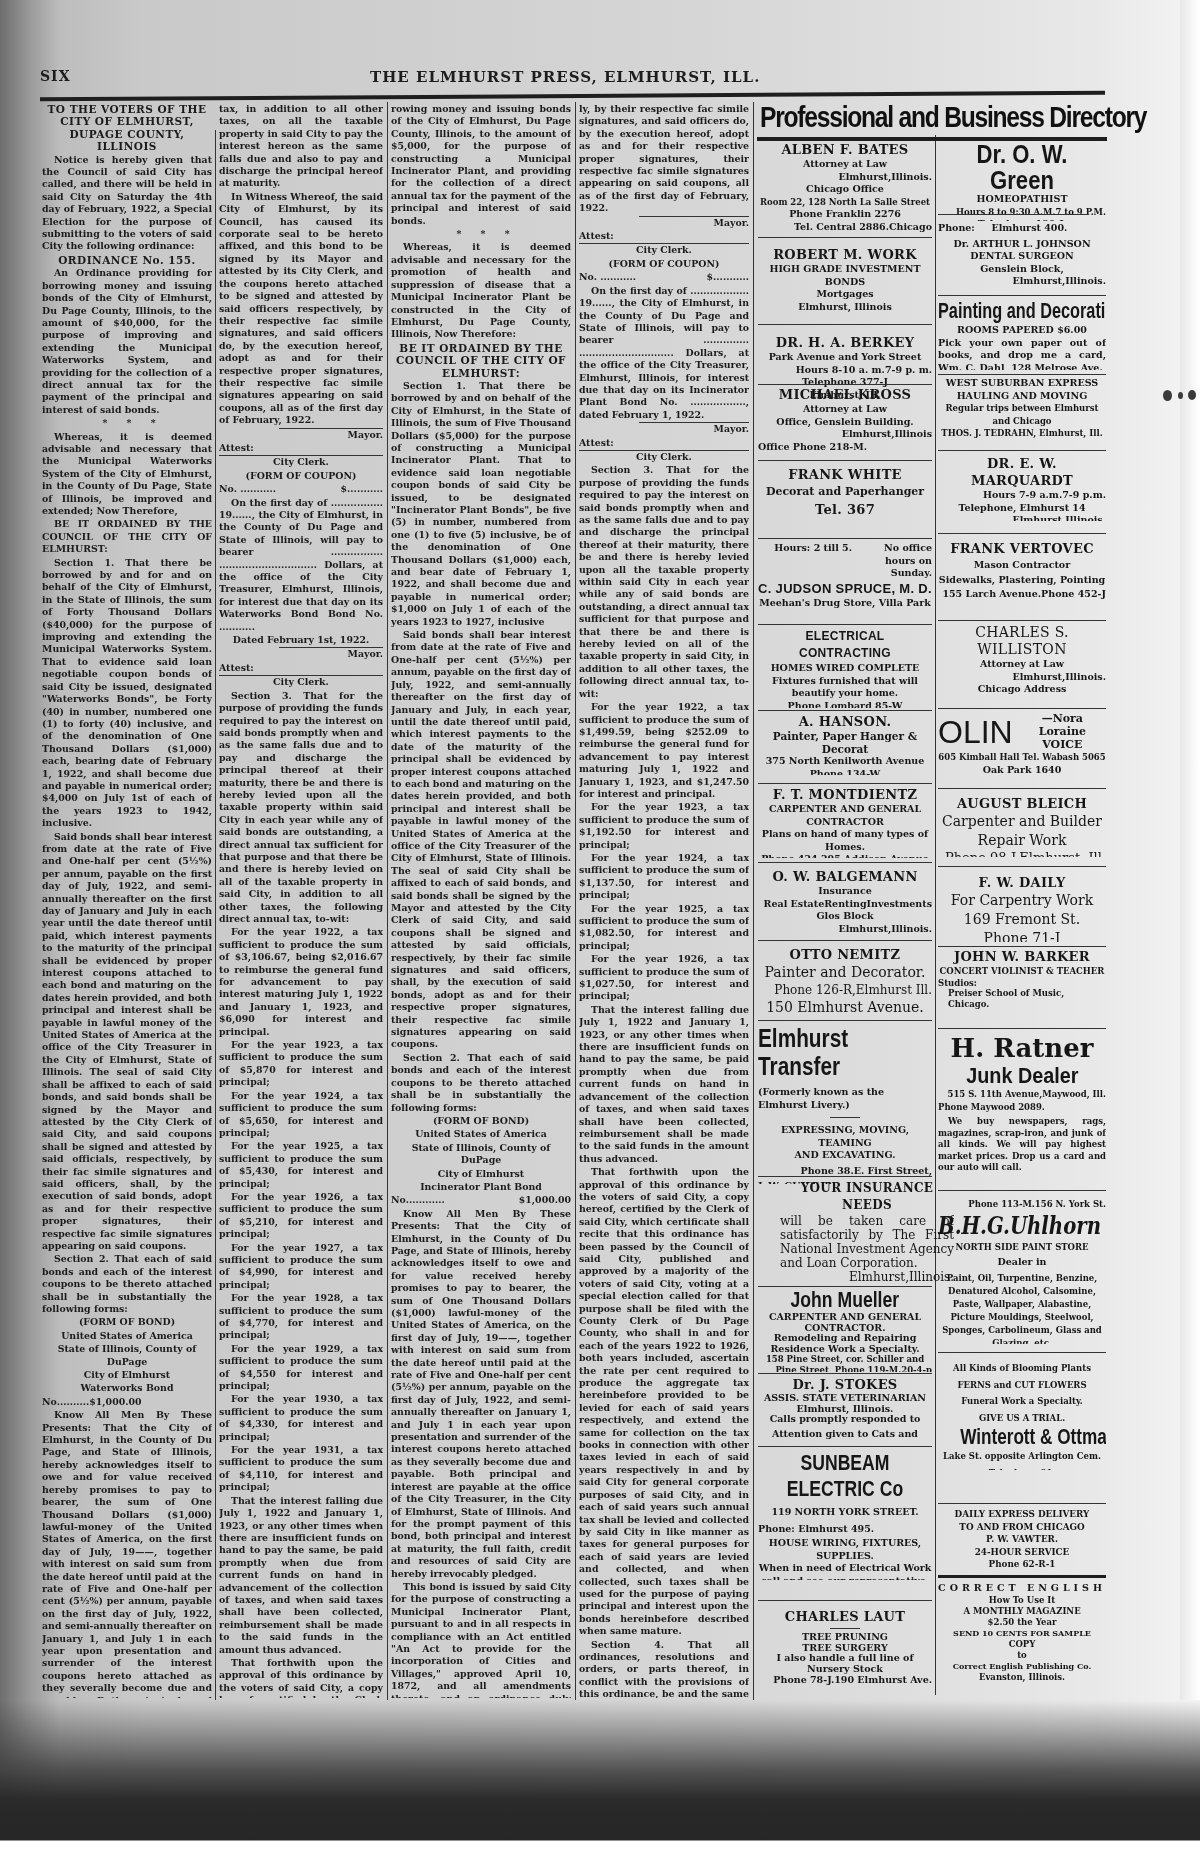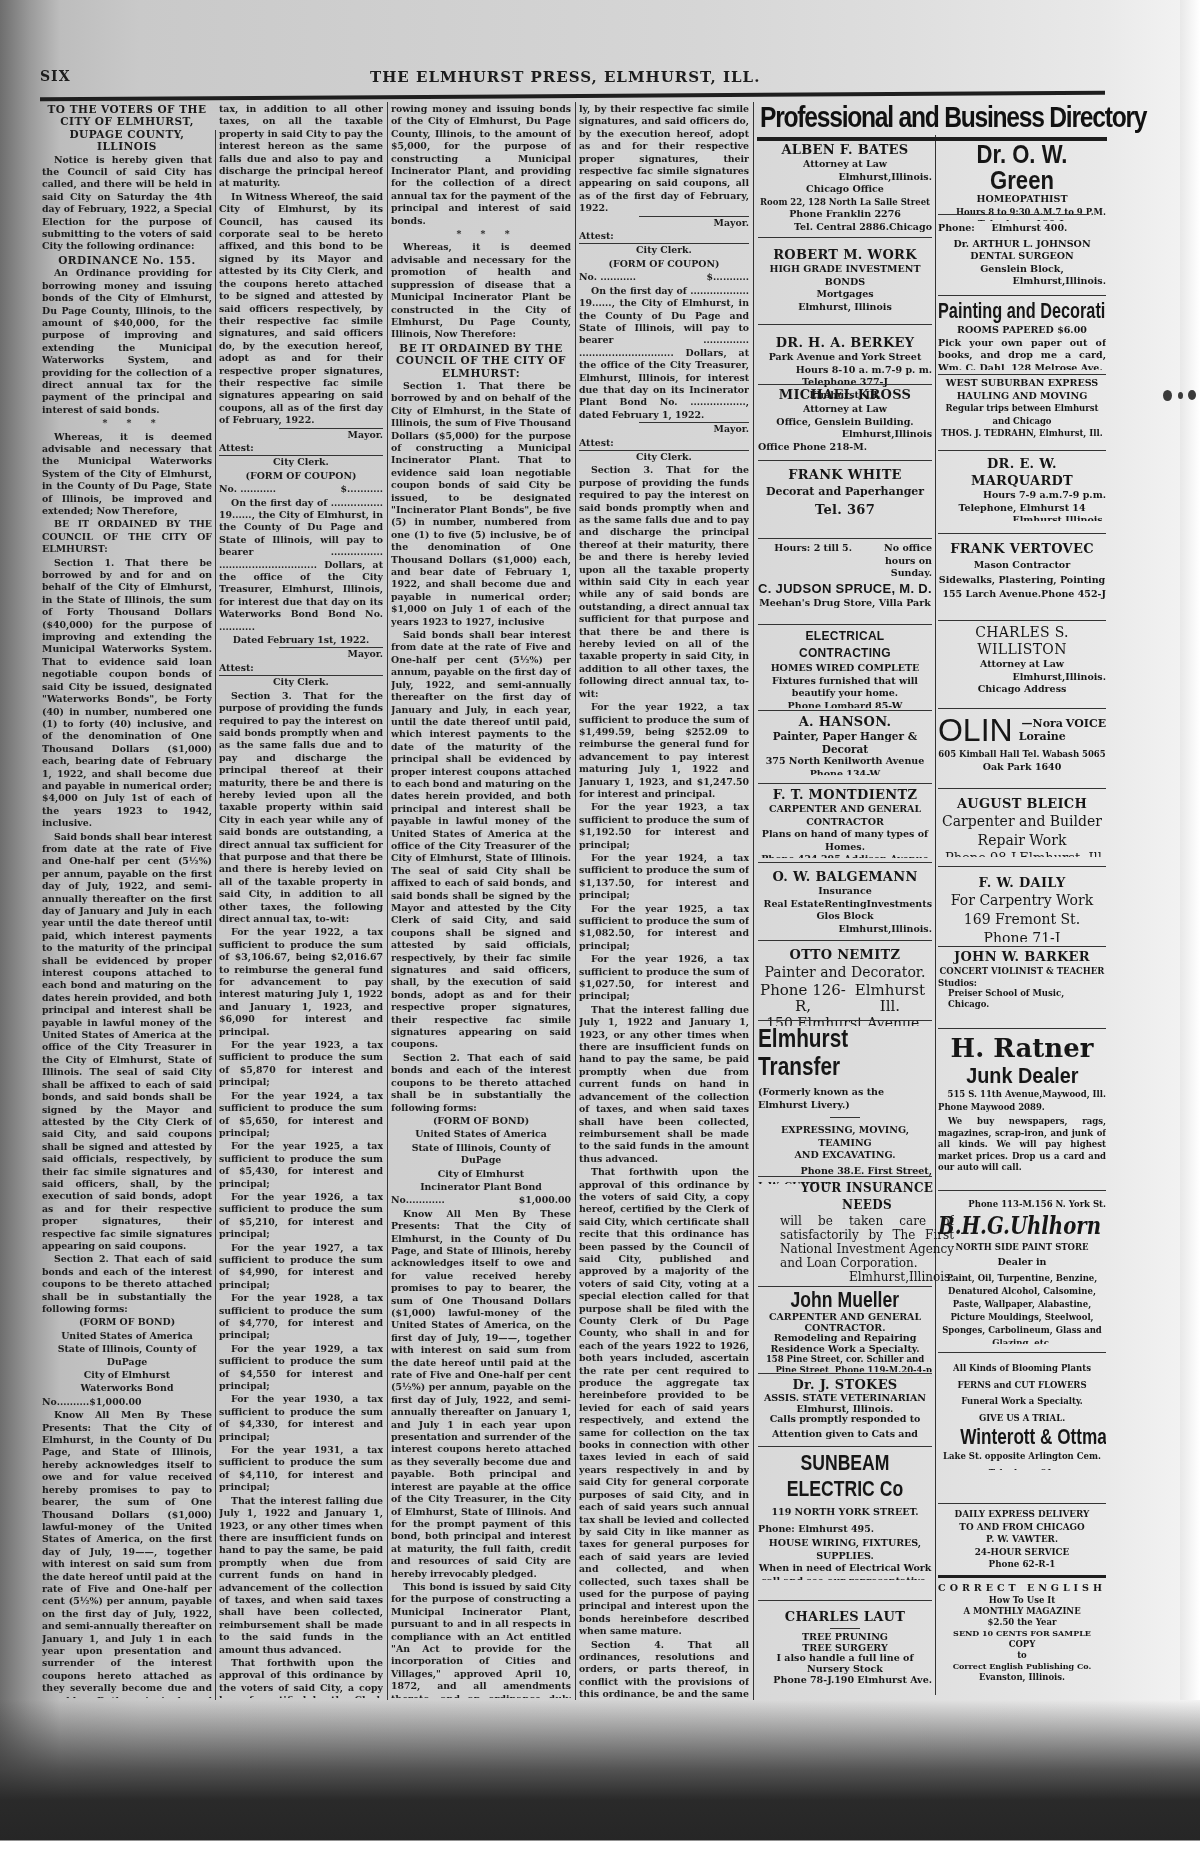--- a/index.html
+++ b/index.html
@@ -268,21 +268,21 @@
   <div class="row">
       <span>Elmhurst,</span>
       <span>Illinois.</span>
     </div>
 </div>
 <div class="rule" style="left:758px;top:940px;width:174px;"></div>
 
 <div class="ad" style="left:758px;top:946px;width:174px;height:80px;">
   <div class="nm">OTTO NEMITZ</div>
   <div class="med">Painter and Decorator.</div>
-  <div class="row" style="font-size:15px;font-weight:normal;line-height:16px;">
+  <div class="row" style="font-size:12px;font-weight:normal;line-height:16px;">
       <span>Phone 126-R,</span>
       <span>Elmhurst Ill.</span>
     </div>
   <div class="med">150 Elmhurst Avenue.</div>
 </div>
 <div class="rule" style="left:758px;top:1020px;width:174px;"></div>
 
 <div class="ad" style="left:758px;top:1024px;width:174px;height:160px;">
   <div style="text-align:left;"><span class="big" style="transform-origin:left;font-size:26px;">Elmhurst Transfer</span></div>
   <div class="lf" style="margin-top:6px;">(Formerly known as the Elmhurst Livery.)</div>
@@ -430,21 +430,21 @@
       <span>Illinois.</span>
     </div>
   <div class="t">Chicago Address</div>
 
 </div>
 <div class="rule" style="left:938px;top:708px;width:168px;"></div>
 
 <div class="ad" style="left:938px;top:712px;width:168px;height:70px;">
   <div style="display:flex;align-items:center;justify-content:center;gap:6px;">
     <span style="font-family:'Liberation Sans',sans-serif;font-size:32px;line-height:36px;font-weight:normal;">OLIN</span>
-    <span style="display:flex;flex-direction:row;font-size:11px;font-weight:bold;line-height:13px;">
+    <span style="display:flex;flex-direction:column;font-size:11px;font-weight:bold;line-height:13px;">
         <span>—Nora Loraine</span>
         <span>VOICE</span>
       </span>
   </div>
   <div class="t" style="font-size:8.5px;">605 Kimball Hall Tel. Wabash 5065</div>
   <div class="t">Oak Park 1640</div>
 </div>
 <div class="rule" style="left:938px;top:788px;width:168px;"></div>
 
 <div class="ad" style="left:938px;top:795px;width:168px;height:62px;">

